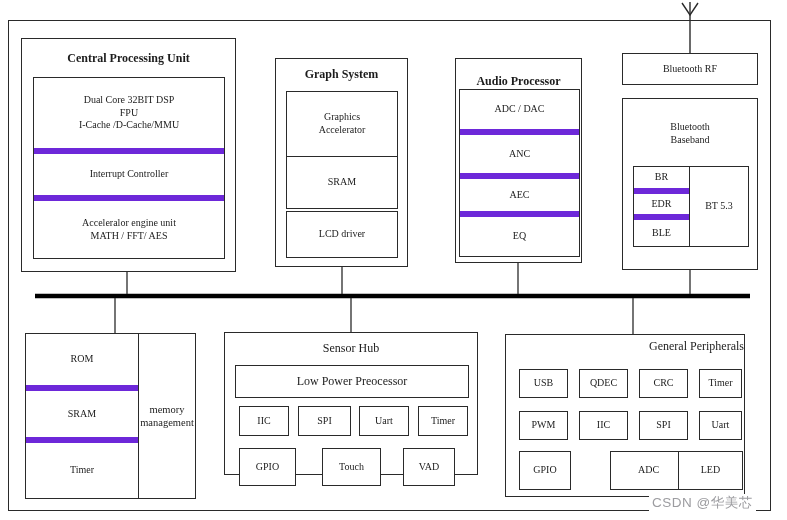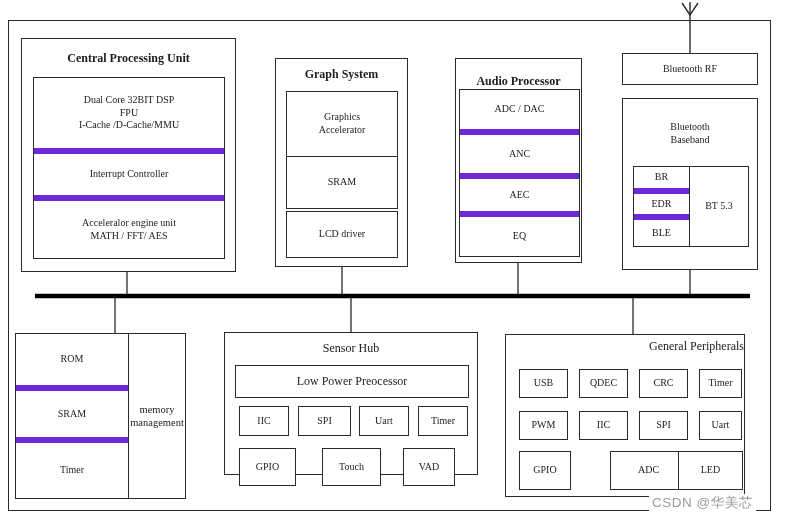--- a/index.html
+++ b/index.html
@@ -90,21 +90,21 @@
     <div class="b hsplit" style="left:10px;top:67px;width:116px;height:81px;">
       <div class="stack" style="width:56px;border-right:1px solid #2a2a2a;box-sizing:border-box;">
         <div class="cell t13" style="height:27px;">BR</div>
         <div class="cell t13" style="height:26px;">EDR</div>
         <div class="cell t13">BLE</div>
       </div>
       <div class="ctr t13" style="flex:1;">BT 5.3</div>
     </div>
   </div>
 
-  <div class="b hsplit" style="left:15px;top:333px;width:171px;height:166px;">
+  <div class="b hsplit" style="left:25px;top:333px;width:171px;height:166px;">
     <div class="stack" style="width:113px;border-right:1px solid #2a2a2a;box-sizing:border-box;">
       <div class="cell t13" style="height:57px;">ROM</div>
       <div class="cell t13" style="height:52px;">SRAM</div>
       <div class="cell t13">Timer</div>
     </div>
     <div class="ctr t10 pre" style="flex:1;">memory
 management</div>
   </div>
 
   <div class="b" style="left:224px;top:332px;width:254px;height:143px;">

